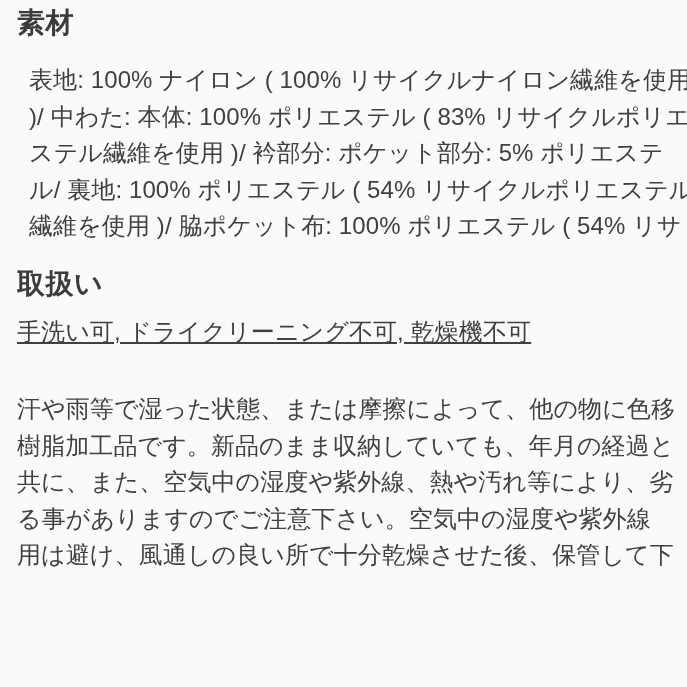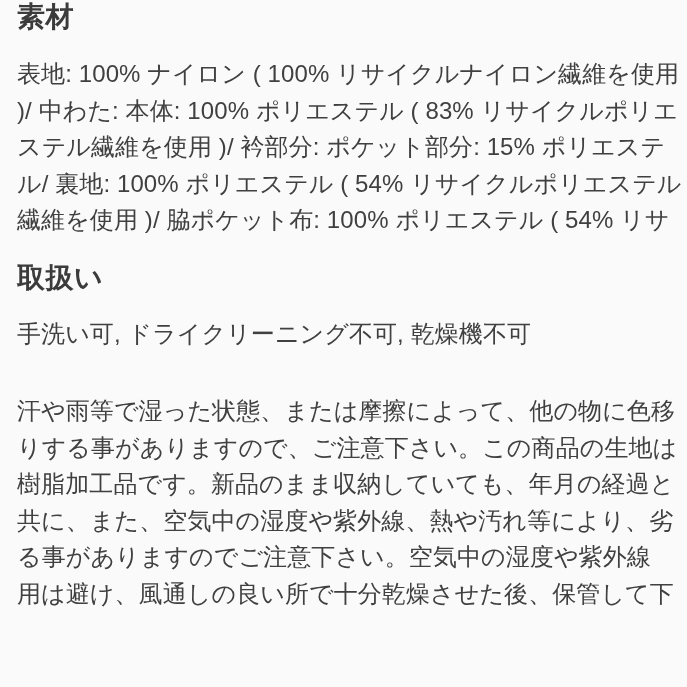--- a/index.html
+++ b/index.html
@@ -24,68 +24,69 @@
   }
   .section-heading {
     font-size: 28px;
     font-weight: 600;
     line-height: 30px;
     margin: 0;
     color: #3b3b3b;
     letter-spacing: 0.5px;
   }
   .heading-material {
-    padding-top: 2px;
+    padding-top: 8px;
   }
   .heading-care {
     margin-top: 24px;
   }
   .body-text {
     font-size: 24px;
     font-weight: 400;
     line-height: 36.5px;
     color: #404040;
     letter-spacing: 0.1px;
   }
   .body-text .line {
     white-space: nowrap;
   }
   .material-text {
     margin-top: 24px;
+    margin-left: 12px;
   }
   .care-line {
-    margin-top: 23px;
+    margin-top: 15px;
+    text-decoration: underline;
   }
   .notice-text {
     margin-top: 41px;
   }
 </style>
 </head>
 <body>
 
 <div class="page">
 
   <h2 class="section-heading heading-material">素材</h2>
 
   <div class="body-text material-text">
       <div class="line">表地: 100% ナイロン ( 100% リサイクルナイロン繊維を使用</div>
       <div class="line">)/ 中わた: 本体: 100% ポリエステル ( 83% リサイクルポリエ</div>
-      <div class="line">ステル繊維を使用 )/ 衿部分: ポケット部分: 15% ポリエステ</div>
+      <div class="line">ステル繊維を使用 )/ 衿部分: ポケット部分: 5% ポリエステ</div>
       <div class="line">ル/ 裏地: 100% ポリエステル ( 54% リサイクルポリエステル</div>
       <div class="line">繊維を使用 )/ 脇ポケット布: 100% ポリエステル ( 54% リサ</div>
     </div>
 
   <h2 class="section-heading heading-care">取扱い</h2>
 
   <div class="body-text care-line">
     <div class="line">手洗い可, ドライクリーニング不可, 乾燥機不可</div>
   </div>
 
   <div class="body-text notice-text">
       <div class="line">汗や雨等で湿った状態、または摩擦によって、他の物に色移</div>
-      <div class="line">りする事がありますので、ご注意下さい。この商品の生地は</div>
       <div class="line">樹脂加工品です。新品のまま収納していても、年月の経過と</div>
       <div class="line">共に、また、空気中の湿度や紫外線、熱や汚れ等により、劣</div>
       <div class="line">る事がありますのでご注意下さい。空気中の湿度や紫外線</div>
       <div class="line">用は避け、風通しの良い所で十分乾燥させた後、保管して下</div>
     </div>
 
 </div>
 
 </body></html>

